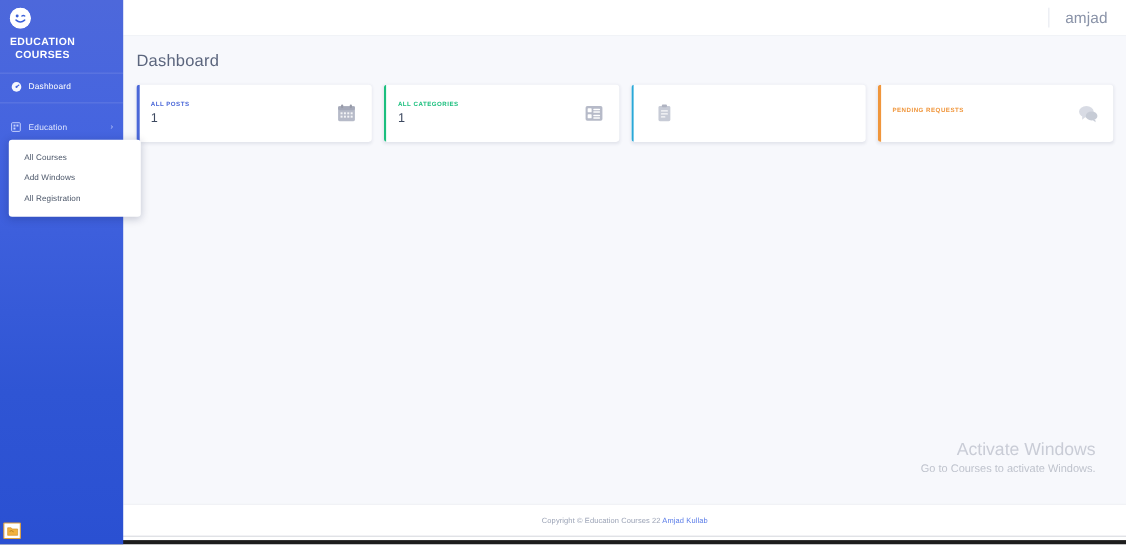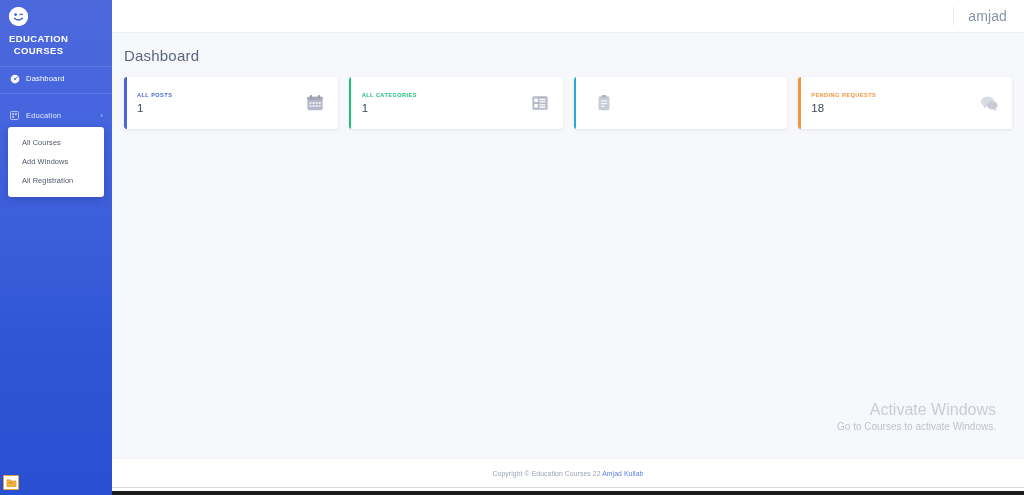--- a/index.html
+++ b/index.html
@@ -81,21 +81,21 @@
     line-height: 1;
     margin-left: 4px;
   }
   .nav-gap-sm { height: 10px; }
   .nav-gap-md { height: 14px; }
 
   .submenu {
     position: absolute;
     left: 8px;
     top: 127px;
-    width: 96px;
+    width: 120px;
     background: #ffffff;
     border-radius: 3px;
     box-shadow: 0 2px 8px rgba(10,20,60,0.22);
     padding: 6px 0 7px 0;
   }
   .submenu-item {
     font-size: 7.4px;
     color: #4a5568;
     padding: 5px 0 5px 14px;
     cursor: pointer;
@@ -412,21 +412,20 @@
               <rect x="6.4" y="13" width="4.6" height="1.3" rx="0.6"></rect>
             </g>
           </svg>
         </div>
       </div>
 
       <div class="card">
         <div class="card-accent" style="background:#f0963c;"></div>
         <div class="card-body">
           <div class="card-label" style="color:#f0963c;">PENDING REQUESTS</div>
-          <div class="card-value">18</div>
         </div>
         <div class="card-icon">
           <svg width="19" height="19" viewBox="0 0 20 20">
             <ellipse cx="8" cy="8" rx="7" ry="5.4" fill="#b9bfce"></ellipse>
             <path d="M4 12 L4 15.6 L7.6 12.6 Z" fill="#b9bfce"></path>
             <ellipse cx="13" cy="12" rx="5.6" ry="4.3" fill="#9ba3b6"></ellipse>
             <path d="M16.4 15.3 L16.9 18 L13.6 15.7 Z" fill="#9ba3b6"></path>
           </svg>
         </div>
       </div>

